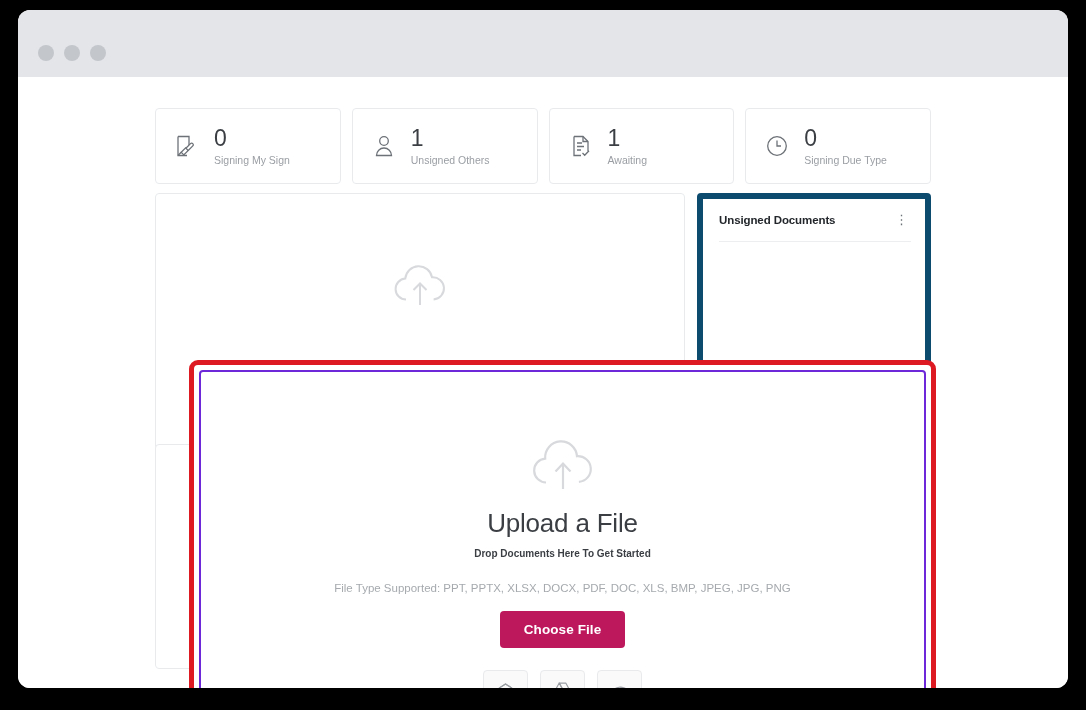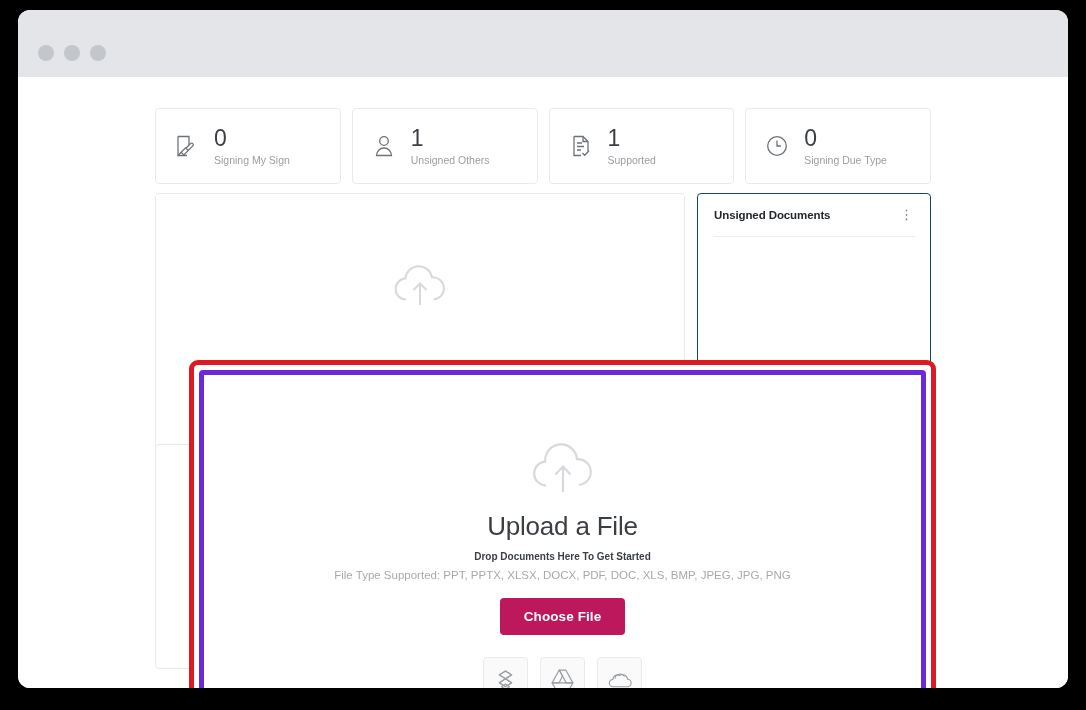--- a/index.html
+++ b/index.html
@@ -99,21 +99,21 @@
   #bg-upload-cloud {
     position: absolute;
     left: 50%; top: 64px;
     transform: translateX(-50%);
     color: #d7d9dc;
   }
   #bg-unsigned-card {
     position: absolute;
     left: 679px; top: 116px;
     width: 234px; height: 305px;
-    border: 1px solid #0c4a6e;
+    border: 6px solid #0c4a6e;
     border-radius: 4px;
     background: #ffffff;
   }
   #bg-unsigned-head {
     position: absolute;
     left: 16px; right: 14px; top: 14px;
     display: flex;
     align-items: center;
     justify-content: space-between;
   }
@@ -157,21 +157,21 @@
     left: 171px; top: 283px;
     width: 747px; height: 357px;
     border: 5px solid #dd1a22;
     border-radius: 9px;
     background: #ffffff;
     padding: 5px;
   }
   #upload-modal {
     width: 100%; height: 100%;
     background: #ffffff;
-    border: 5px solid #6d28d9;
+    border: 2px solid #6d28d9;
     border-radius: 4px;
     position: relative;
   }
   #upload-inner {
     position: absolute;
     left: 0; right: 0; top: 0; bottom: 0;
     display: flex;
     flex-direction: column;
     align-items: center;
     justify-content: flex-start;
@@ -185,21 +185,21 @@
     font-weight: 400;
     letter-spacing: -0.2px;
   }
   #upload-subtitle {
     margin-top: 9px;
     font-size: 10px;
     color: #3b3f44;
     font-weight: 700;
   }
   #upload-filetypes {
-    margin-top: 7px;
+    margin-top: 23px;
     font-size: 11.5px;
     color: #a6aaae;
     font-weight: 400;
   }
   #choose-file-button {
     margin-top: 17px;
     background: #be185d;
     color: #ffffff;
     border: none;
     border-radius: 4px;
@@ -279,21 +279,21 @@
           <svg width="22" height="26" viewBox="0 0 22 26" fill="none" stroke="currentColor" stroke-width="1.3">
             <path d="M4 3.5h9l5 5v9.5"></path>
             <path d="M4 3.5v19h7"></path>
             <path d="M13 3.5v5h5"></path>
             <path d="M7 10h5M7 13.5h7M7 17h4"></path>
             <path d="M12.5 20l2.2 2.3 4.3-4.6"></path>
           </svg>
         </span>
         <span class="stat-text">
           <span class="stat-value">1</span>
-          <span class="stat-label">Supported</span>
+          <span class="stat-label">Awaiting</span>
         </span>
       </div>
 
       <div class="stat-card">
         <span class="stat-icon">
           <svg width="24" height="26" viewBox="0 0 24 26" fill="none" stroke="currentColor" stroke-width="1.3">
             <circle cx="12" cy="13" r="9.3"></circle>
             <path d="M12 7.5V13h4"></path>
           </svg>
         </span>

